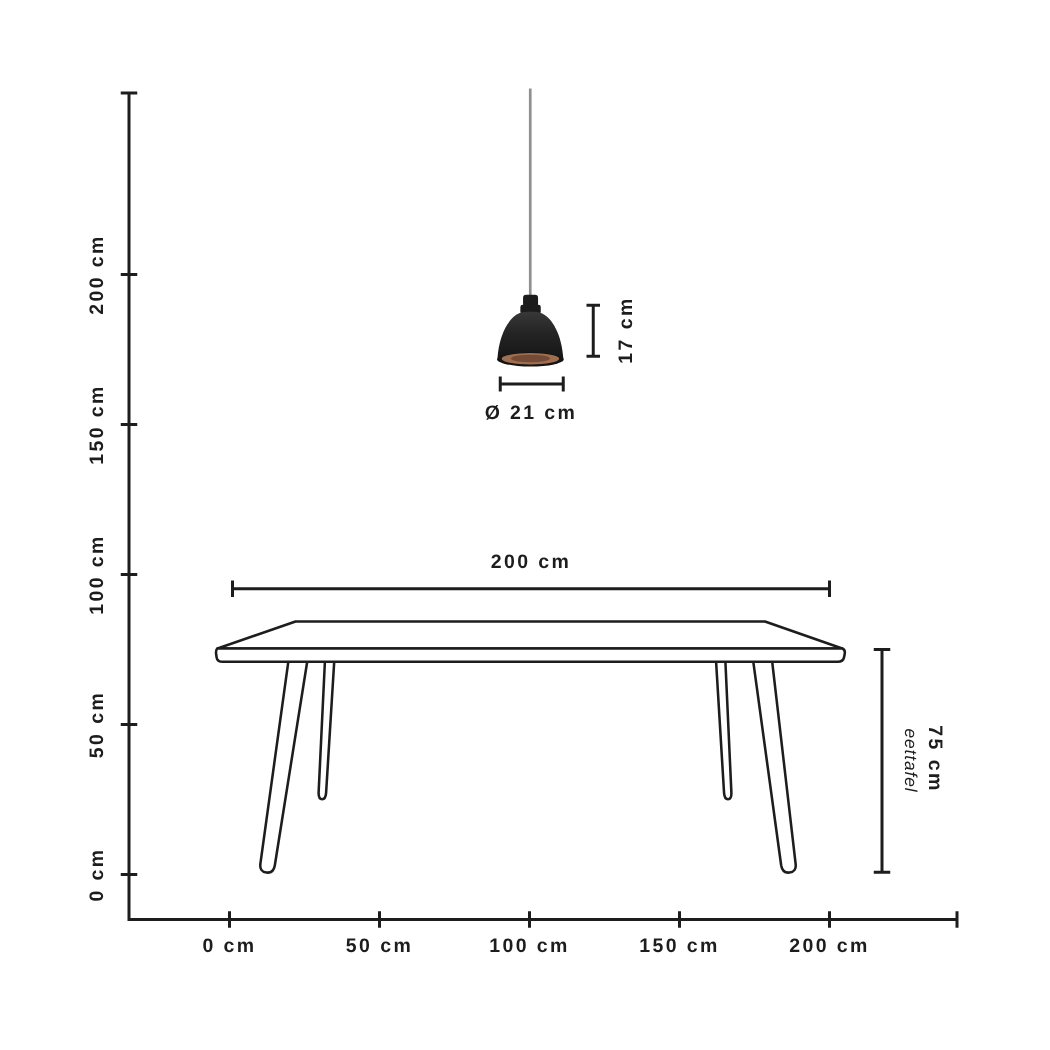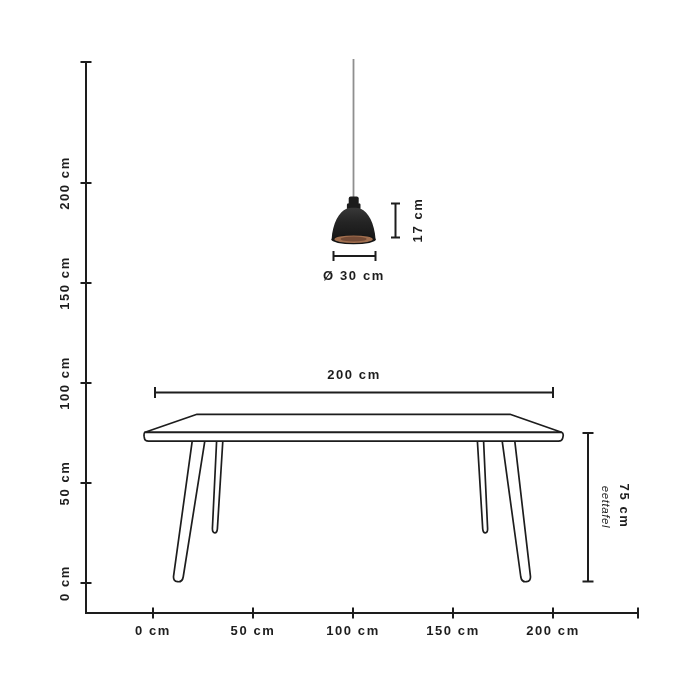--- a/index.html
+++ b/index.html
@@ -118,15 +118,15 @@
   <div class="label" style="left:153px;top:630px;">0 cm</div>
   <div class="label" style="left:253px;top:630px;">50 cm</div>
   <div class="label" style="left:353px;top:630px;">100 cm</div>
   <div class="label" style="left:453px;top:630px;">150 cm</div>
   <div class="label" style="left:553px;top:630px;">200 cm</div>
 
   <div class="label" style="left:354px;top:374px;">200 cm</div>
   <div class="label rot-cw" style="left:624px;top:506px;">75 cm</div>
   <div class="label name-label rot-cw" style="left:606px;top:507px;">eettafel</div>
   <div class="label rot-ccw" style="left:417px;top:220px;">17 cm</div>
-  <div class="label" style="left:354px;top:275px;">Ø 30 cm</div>
+  <div class="label" style="left:354px;top:275px;">Ø 21 cm</div>
 
 </div>
 
 </body></html>

